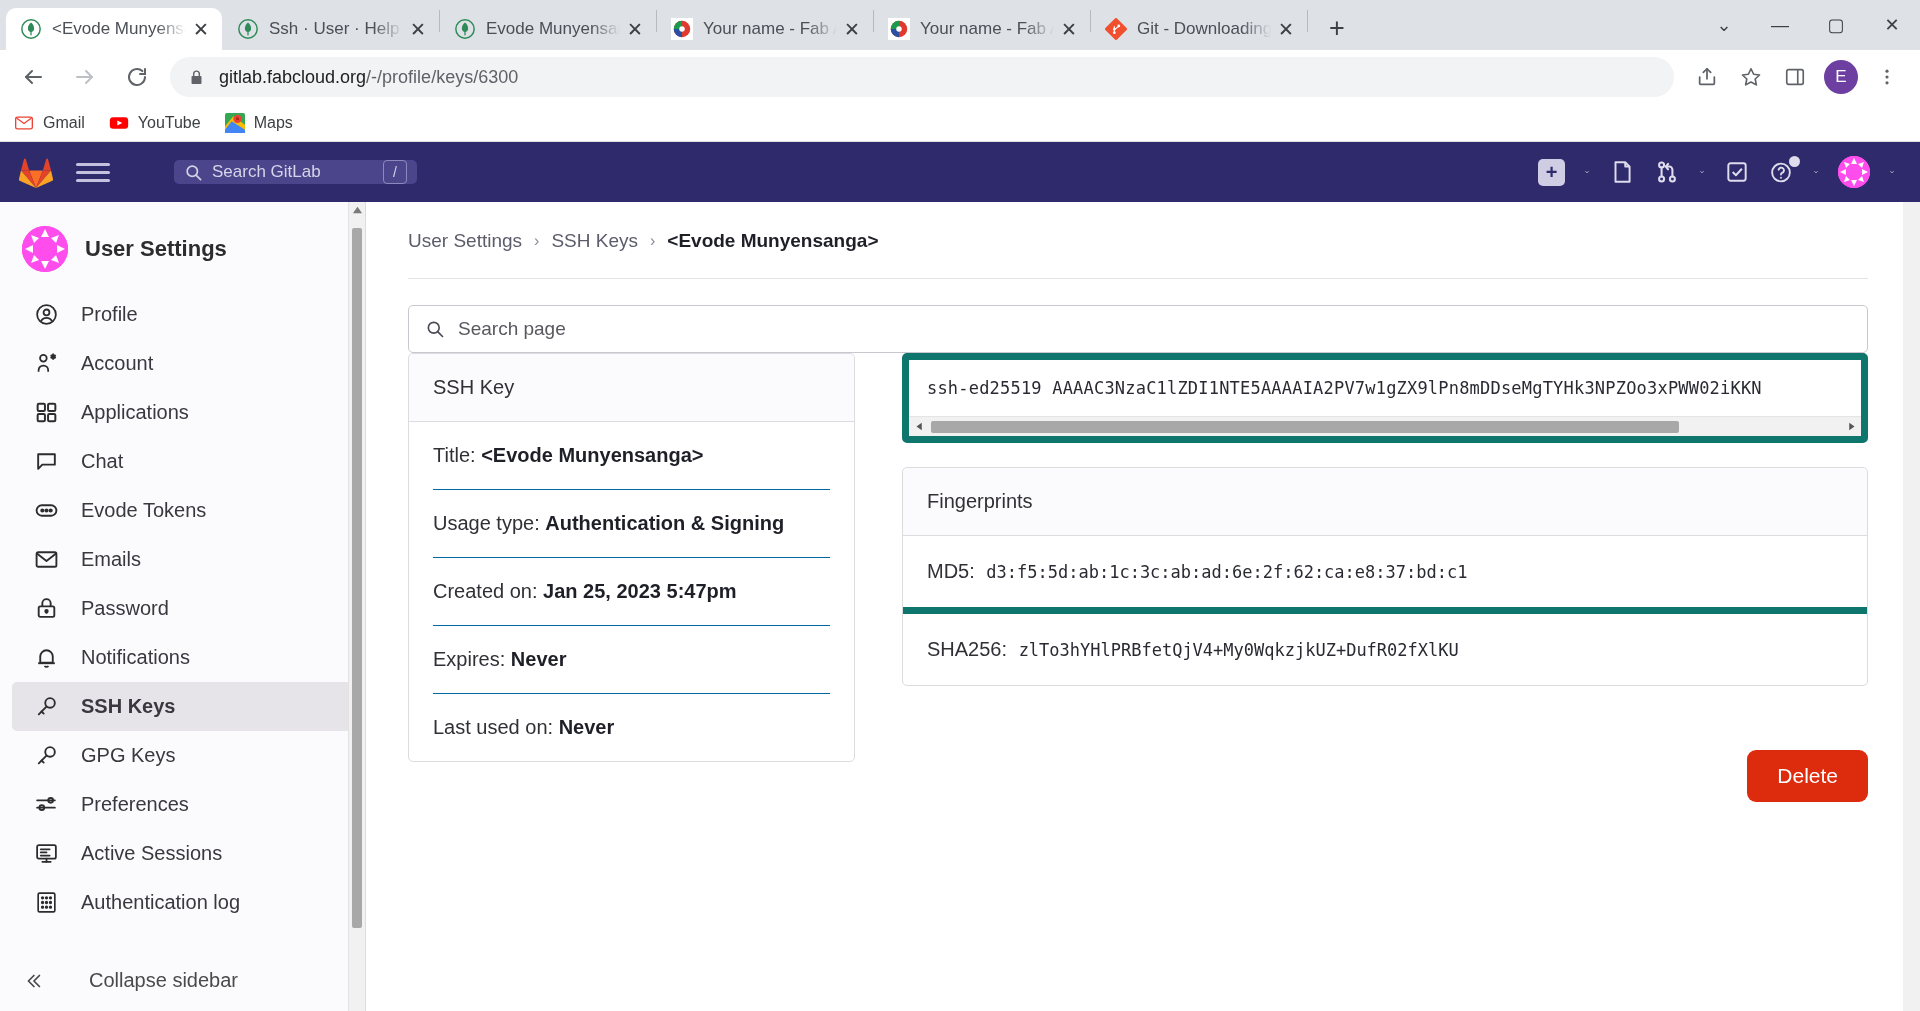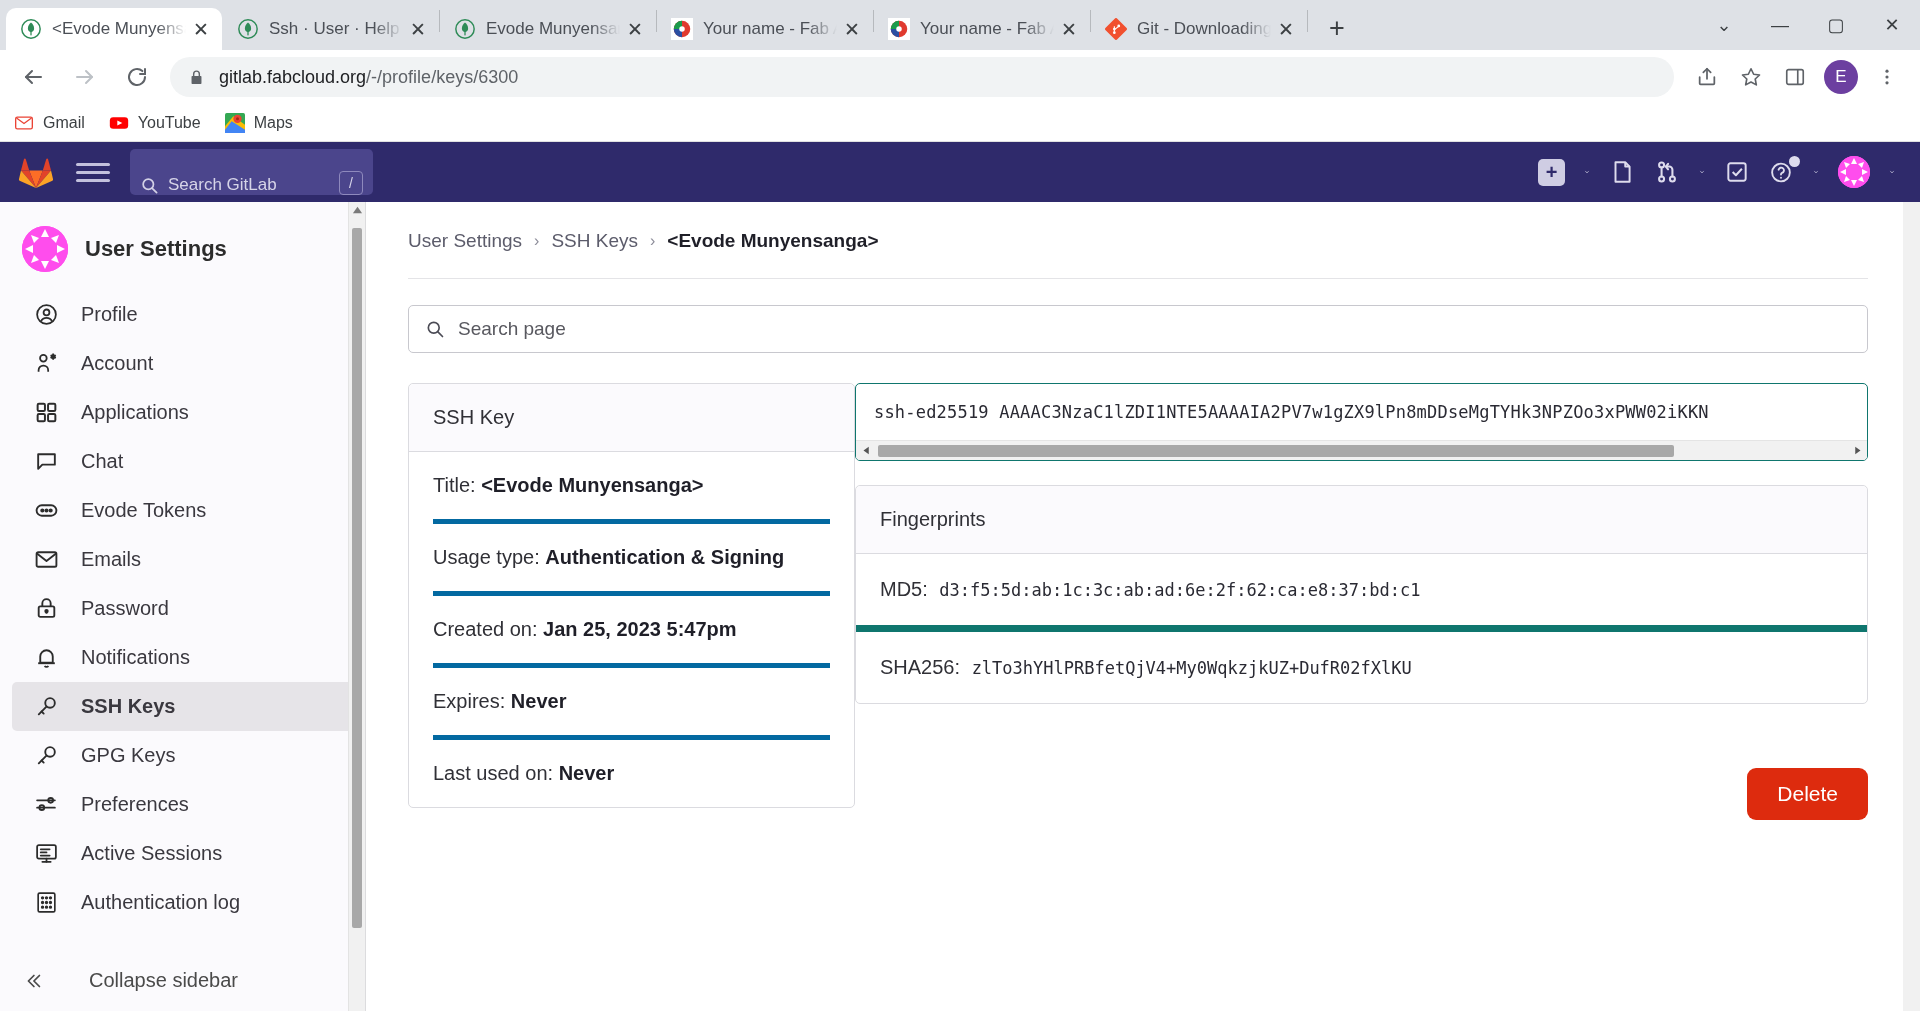--- a/index.html
+++ b/index.html
@@ -89,22 +89,22 @@
   
   .gl-nav {
     height: 60px; background: #2f2a6b; display: flex; align-items: center;
     padding: 0 18px; flex: 0 0 60px;
   }
   .gl-logo { width: 36px; height: 36px; margin-right: 22px; }
   .gl-hamburger { width: 34px; height: 34px; margin-right: 20px;
     display: flex; flex-direction: column; justify-content: center; gap: 5px; }
   .gl-hamburger span { display: block; height: 3px; background: #c3c1dd; border-radius: 2px; }
   .gl-search {
-    width: 243px; height: 46px; background: #4b458c; border-radius: 5px;
-    display: flex; align-items: flex-end; padding: 0 10px; position: relative;
+    width: 243px; height: 24px; background: #4b458c; border-radius: 5px;
+    display: flex; align-items: center; padding: 0 10px; position: relative; margin-left: 44px;
   }
   .gl-search-ico { margin-right: 9px; display: flex; color: #d3d1e6; }
   .gl-search-ph { font-size: 17px; color: #d6d4e8; flex: 1; }
   .gl-slash {
     width: 24px; height: 24px; border: 1px solid #8e89bd; border-radius: 4px;
     display: flex; align-items: center; justify-content: center;
     font-size: 14px; color: #d6d4e8;
   }
   .gl-nav-right { margin-left: auto; display: flex; align-items: center; gap: 5px; }
   .gl-ni { height: 40px; display: flex; align-items: center; justify-content: center;
@@ -167,37 +167,37 @@
   .bc-sep { margin: 0 12px; color: #8d8d9a; font-size: 16px; }
   .bc-current { color: #1f1f28; font-weight: 700; }
 
   .searchpage {
     margin-top: 26px; height: 48px; border: 1px solid #c8c8ce; border-radius: 5px;
     display: flex; align-items: center; padding: 0 16px; background: #fff;
   }
   .searchpage-ico { margin-right: 13px; display: flex; color: #4b4b55; }
   .searchpage-ph { font-size: 19px; color: #58585f; }
 
-  .panes { display: flex; margin-top: 30px; align-items: flex-start; }
+  .panes { display: flex; gap: 47px; align-items: flex-start; }
 
   .card { border: 1px solid #dbdbe0; border-radius: 5px; background: #fff; }
   .card-header {
     background: #fbfafd; border-bottom: 1px solid #dbdbe0; border-radius: 5px 5px 0 0;
     padding: 22px 24px; font-size: 20px; color: #303036;
   }
   .card-body { padding: 0 24px; }
-  .kv-row { padding: 22px 0; font-size: 20px; color: #303036; border-bottom: 5px solid #0369a1; white-space: nowrap; }
+  .kv-row { padding: 22px 0; font-size: 20px; color: #303036; border-bottom: 1px solid #0369a1; white-space: nowrap; }
   .kv-row:last-child { border-bottom: none; }
   .kv-row b { font-weight: 700; color: #1f1f28; }
 
   .left-pane { width: 447px; flex: 0 0 447px; }
   .right-pane { flex: 1; min-width: 0; }
 
   .keybox {
-    border: 1px solid #0f766e; border-radius: 5px; background: #fff;
+    border: 7px solid #0f766e; border-radius: 5px; background: #fff;
     overflow: hidden;
   }
   .keytext {
     font-family: "DejaVu Sans Mono", monospace; font-size: 17px; color: #2a2a33;
     padding: 18px 14px 18px 18px; white-space: nowrap; overflow: hidden;
     letter-spacing: 0.2px;
   }
   .hscroll { height: 20px; background: #f1f1f1; display: flex; align-items: center;
              border-top: 1px solid #e4e4e4; }
   .hs-arrow { width: 20px; height: 20px; display: flex; align-items: center; justify-content: center;

